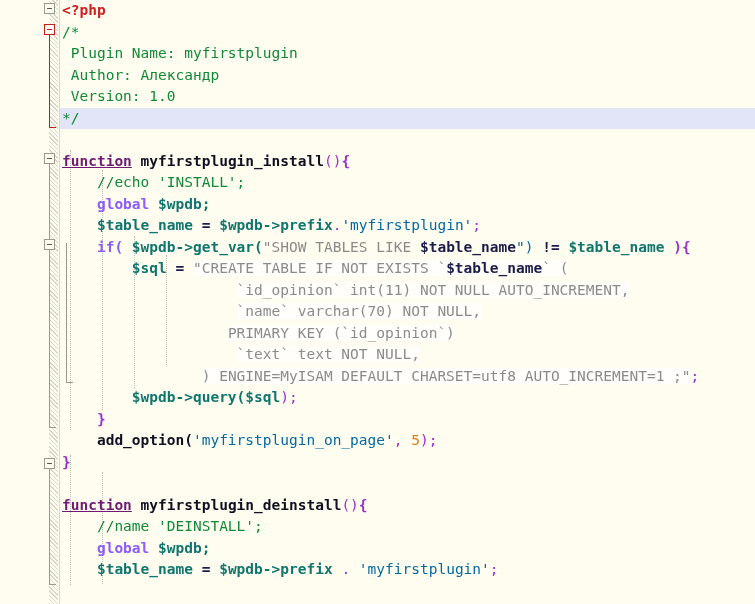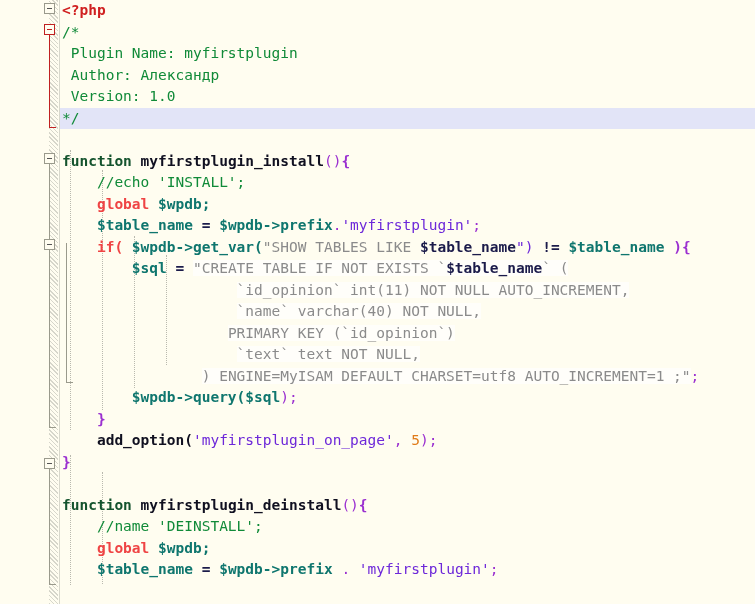--- a/index.html
+++ b/index.html
@@ -101,27 +101,27 @@
 
   
   .guides { position: absolute; left:0; top:0; width:755px; height:604px; z-index:1; pointer-events:none;}
   .guide {
     position: absolute;
     width: 0;
     border-left: 1px dotted #b9b9ae;
   }
 
   
-  .kw    { color: #14532d; font-weight: bold; }       
-  .kw2   { color: #ef4444; font-weight: bold; }       
+  .kw    { color: #701a75; font-weight: bold; text-decoration: underline; }       
+  .kw2   { color: #8b5cf6; font-weight: bold; }       
   .var   { color: #0f766e; font-weight: bold; }       
   .fn    { color: #101020; font-weight: bold; }       
   .cmt   { color: #108a38; }                          
   .str   { color: #8b8b8b; }                          
-  .strq  { color: #6d28d9; }                          
+  .strq  { color: #0369a1; }                          
   .num   { color: #e07b18; }                          
   .punct { color: #9b30d0; }                          
   .op    { color: #1b1b4a; font-weight: bold; }       
   .brace { color: #9b30d0; font-weight: bold; }
   .tag   { color: #d02020; font-weight: bold; }       
   .sqlvar{ color: #1b1b4a; font-weight: bold; }       
   .sqlbg { background: #fffefa; }
 </style>
 </head>
 <body>
@@ -194,21 +194,21 @@
     <div class="line">    <span class="kw2">global</span> <span class="var">$wpdb;</span></div>
 
     <div class="line">    <span class="var">$table_name</span> <span class="op">=</span> <span class="var">$wpdb-&gt;prefix</span><span class="punct">.</span><span class="strq">'myfirstplugin'</span><span class="punct">;</span></div>
 
     <div class="line">    <span class="kw2">if(</span> <span class="var">$wpdb-&gt;get_var(</span><span class="str">"SHOW TABLES LIKE </span><span class="sqlvar">$table_name</span><span class="strq">")</span> <span class="op">!=</span> <span class="var">$table_name</span> <span class="brace">){</span></div>
 
     <div class="line">        <span class="var">$sql</span> <span class="op">=</span> <span class="str sqlbg">"CREATE TABLE IF NOT EXISTS `</span><span class="sqlvar sqlbg">$table_name</span><span class="str sqlbg">` (</span></div>
 
     <div class="line">                    <span class="str sqlbg">`id_opinion` int(11) NOT NULL AUTO_INCREMENT,</span></div>
 
-    <div class="line">                    <span class="str sqlbg">`name` varchar(40) NOT NULL,</span></div>
+    <div class="line">                    <span class="str sqlbg">`name` varchar(70) NOT NULL,</span></div>
 
     <div class="line">                   <span class="str sqlbg">PRIMARY KEY (`id_opinion`)</span></div>
 
     <div class="line">                    <span class="str sqlbg">`text` text NOT NULL,</span></div>
 
     <div class="line">                <span class="str sqlbg">) ENGINE=MyISAM DEFAULT CHARSET=utf8 AUTO_INCREMENT=1 ;"</span><span class="punct">;</span></div>
 
     <div class="line">        <span class="var">$wpdb-&gt;query(</span><span class="var">$sql</span><span class="punct">);</span></div>
 
     <div class="line">    <span class="brace">}</span></div>

